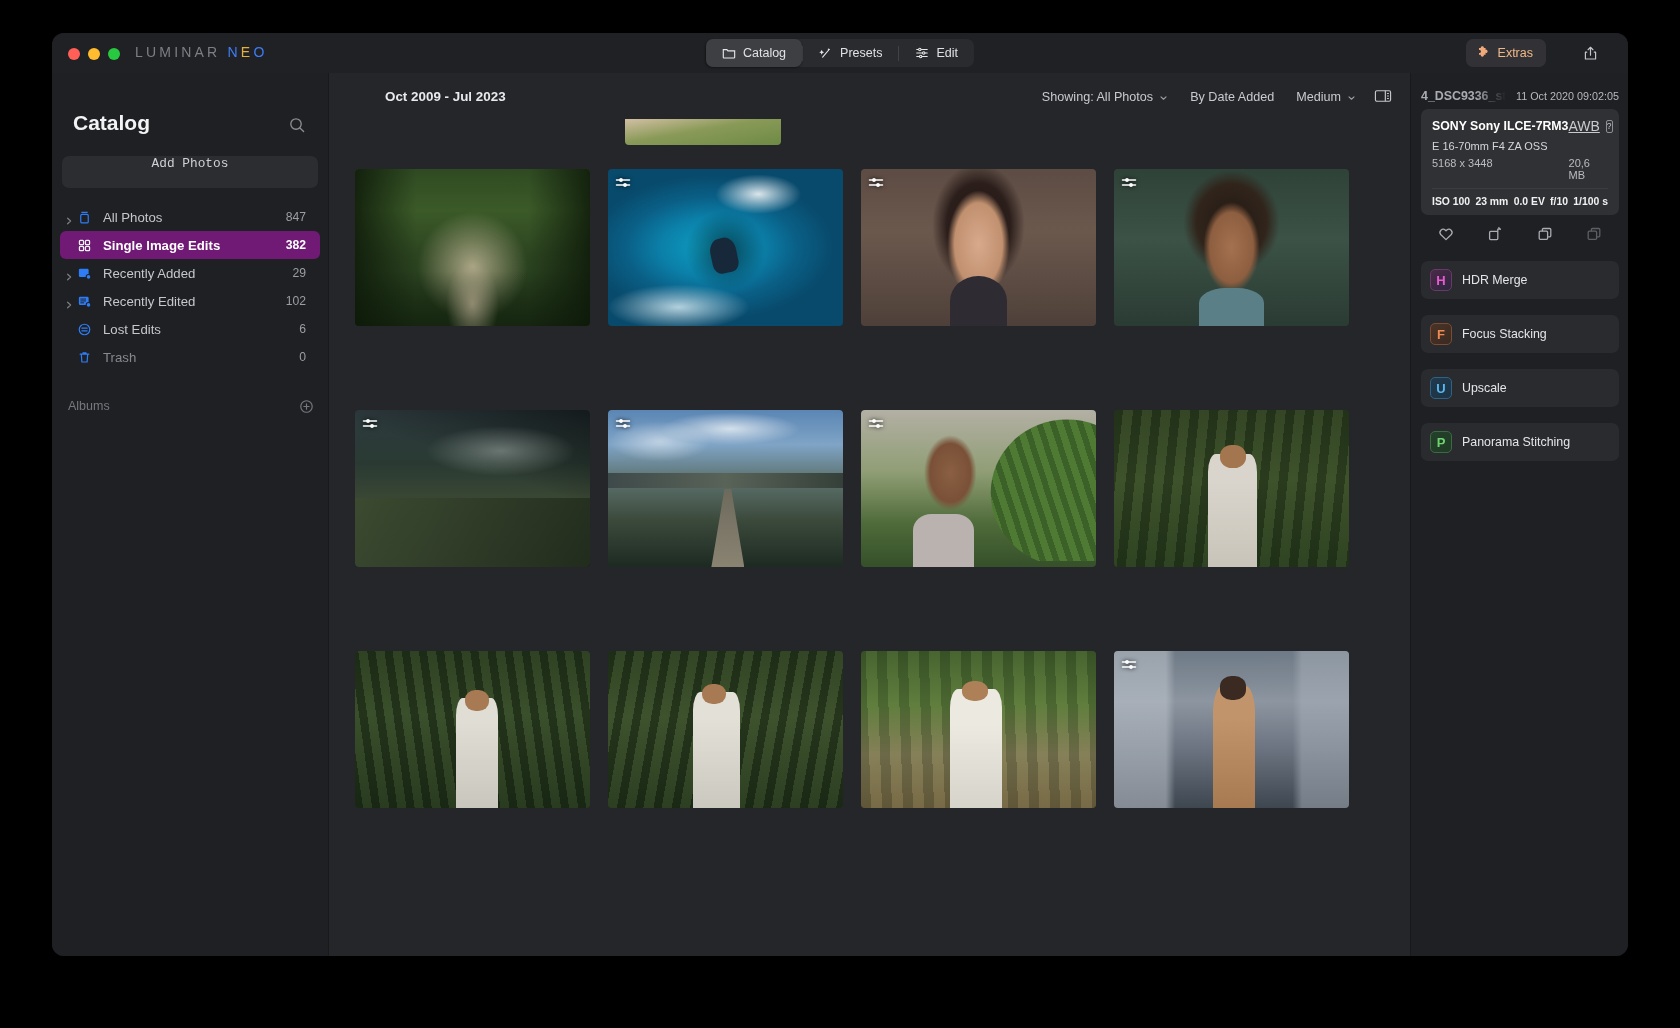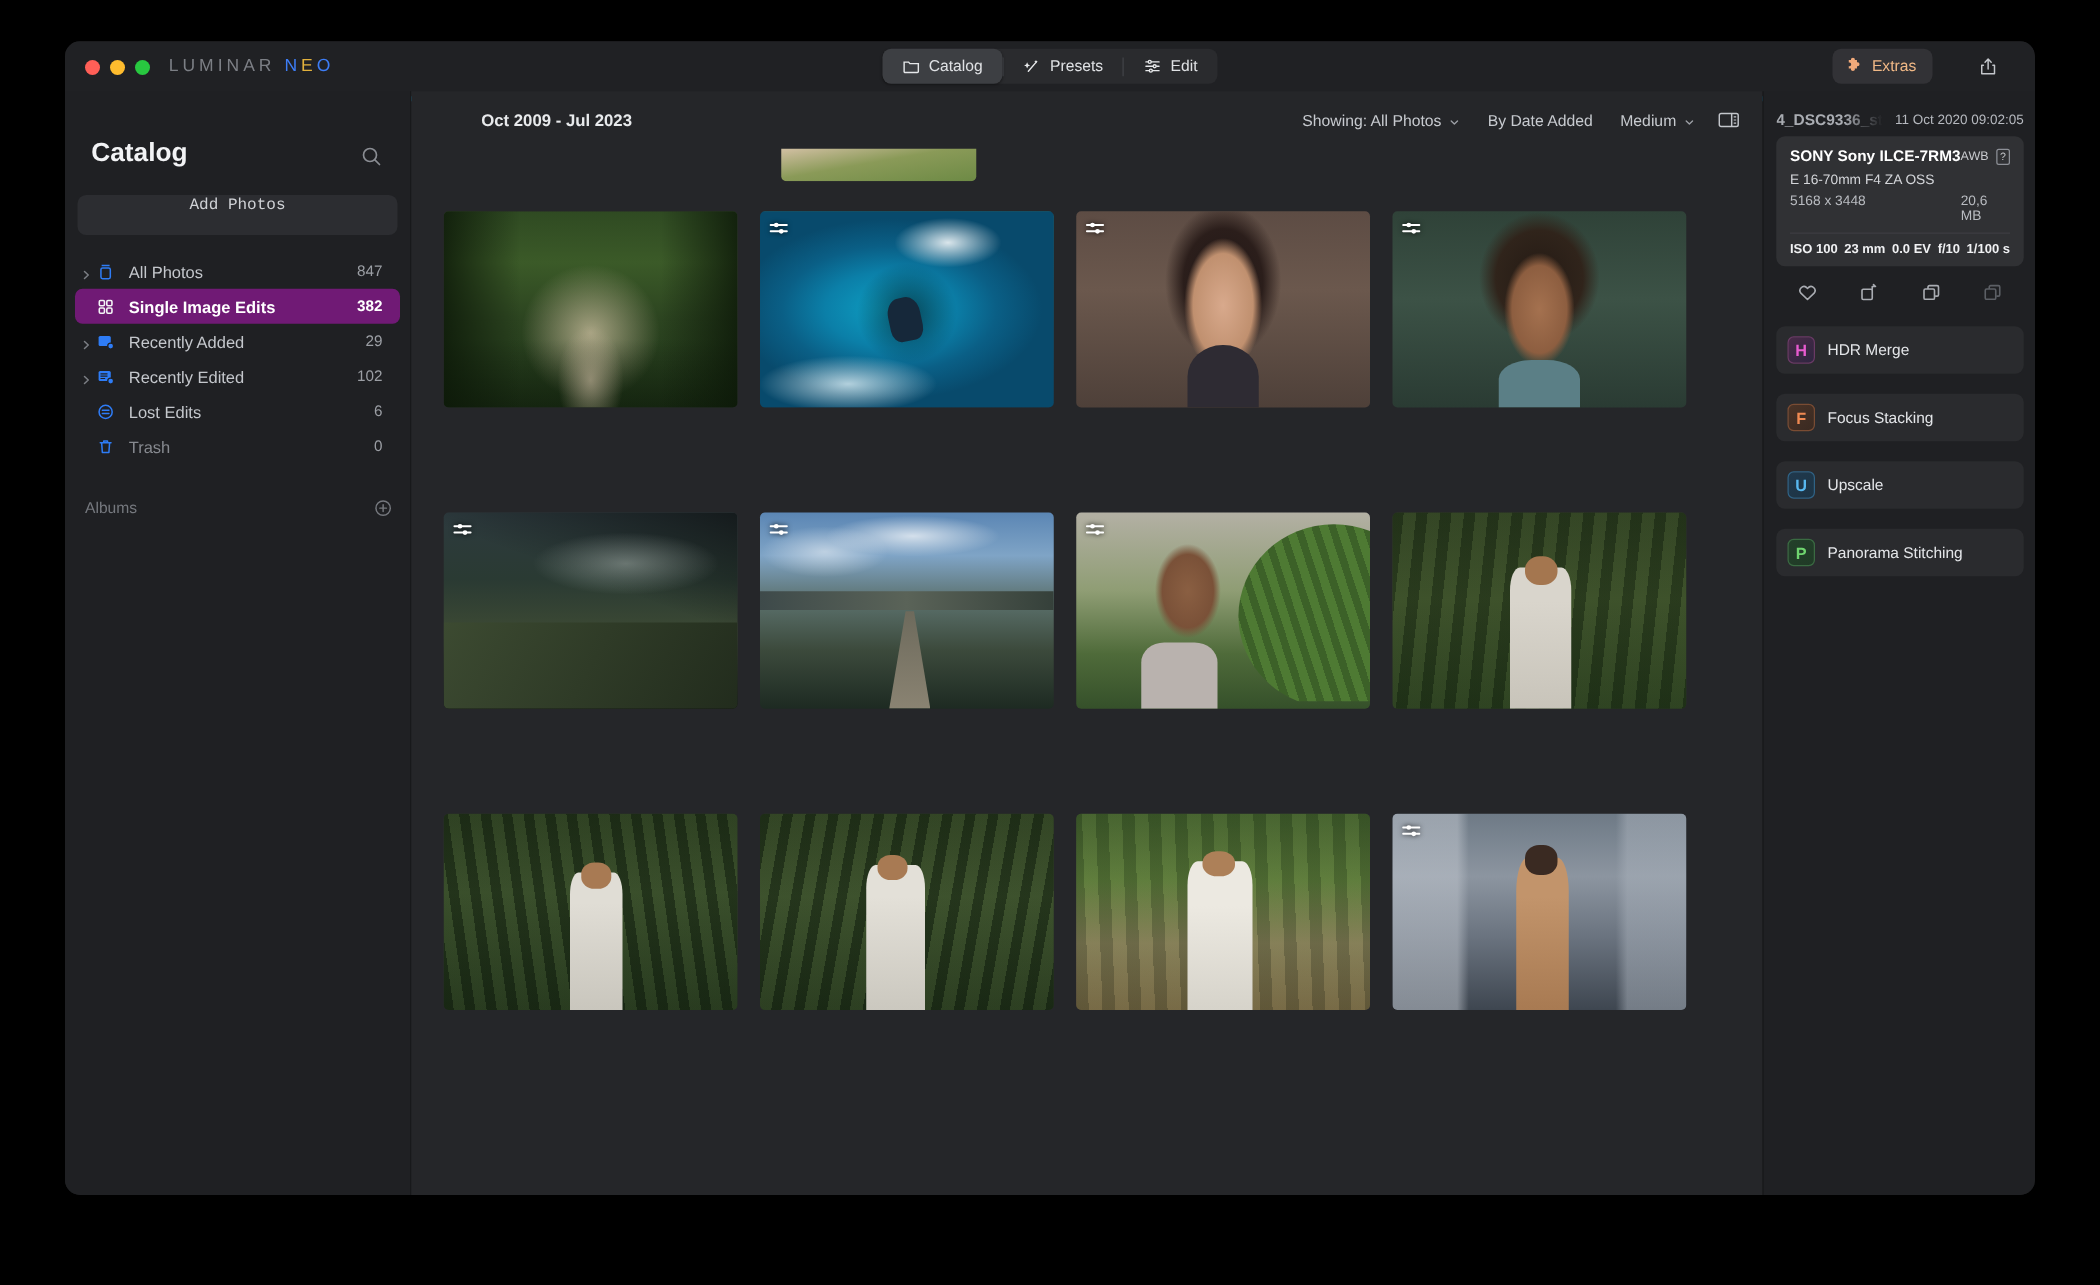--- a/index.html
+++ b/index.html
@@ -240,21 +240,21 @@
     position: absolute; left: 10px; top: 36px;
     width: 198px;
     background: #303134; border-radius: 7px;
     padding: 9px 11px 8px 11px;
   }
   #exif-line1 {
     display: flex; align-items: center; justify-content: space-between;
     margin-bottom: 6px;
   }
   #cam-model { font-size: 12.3px; font-weight: 700; color: #ffffff; white-space: nowrap; }
-  #wb { font-size: 10px; color: #c8cace; margin-left: auto; margin-right: 6px; }
+  #wb { font-size: 14px; color: #c8cace; margin-left: auto; margin-right: 6px; text-decoration: underline; }
   #wb-badge {
     width: 17px; height: 13px; border: 1px solid #8d9097; border-radius: 2px;
     font-size: 8.5px; color: #c8cace; display:flex; align-items:center; justify-content:center;
     line-height: 1;
   }
   #lens { font-size: 11px; color: #d4d6da; margin-bottom: 5px; white-space: nowrap; }
   #dims-row {
     display: flex; font-size: 11px; color: #b9bcc1;
     padding-bottom: 7px;
     border-bottom: 1px solid #3c3d41;

